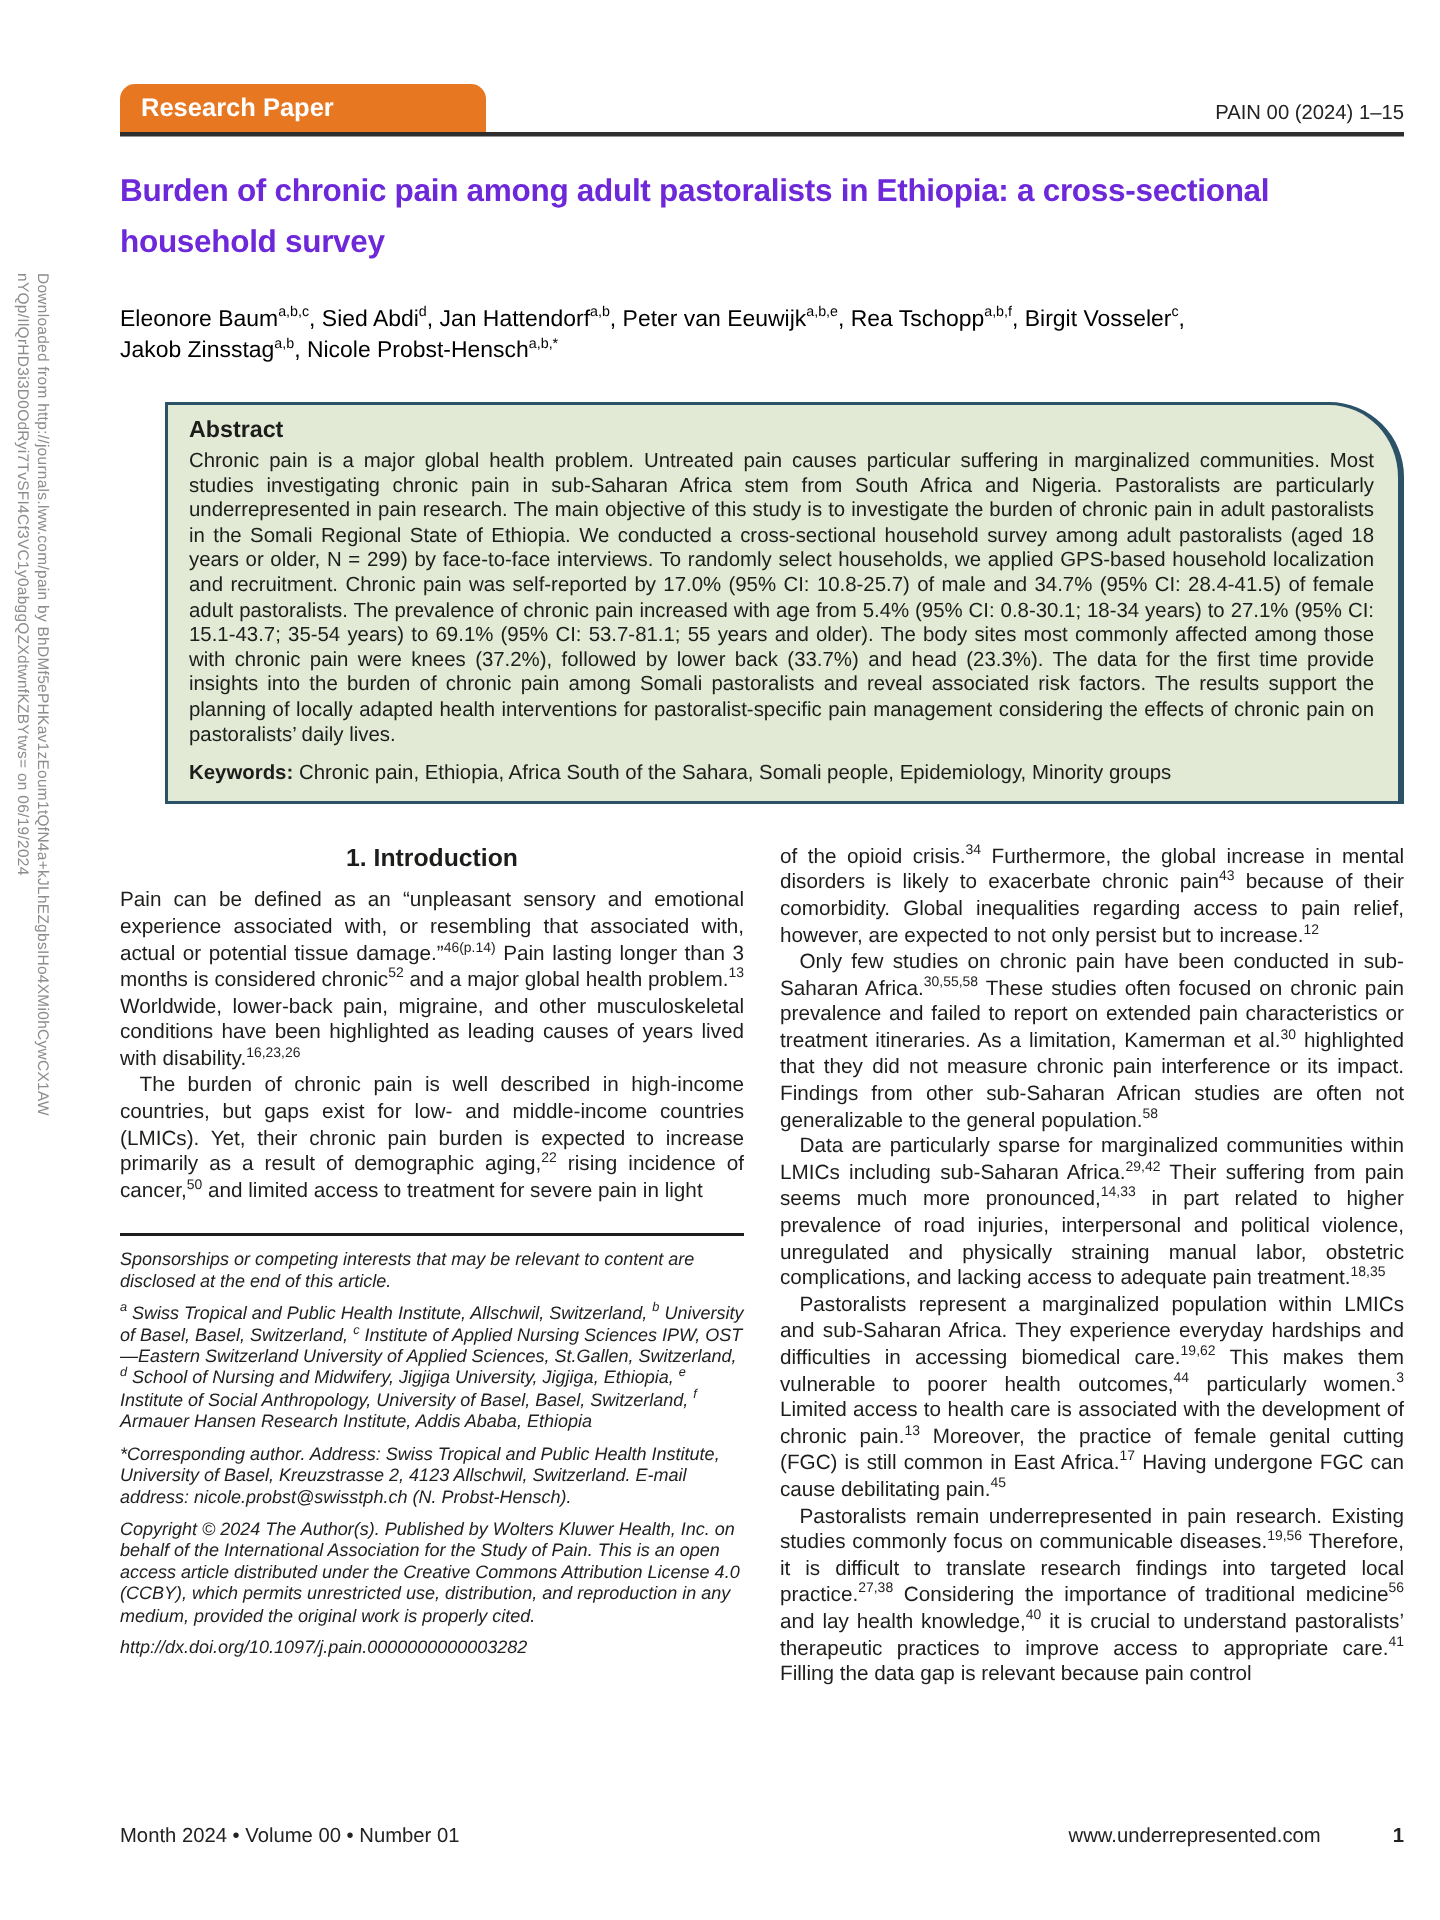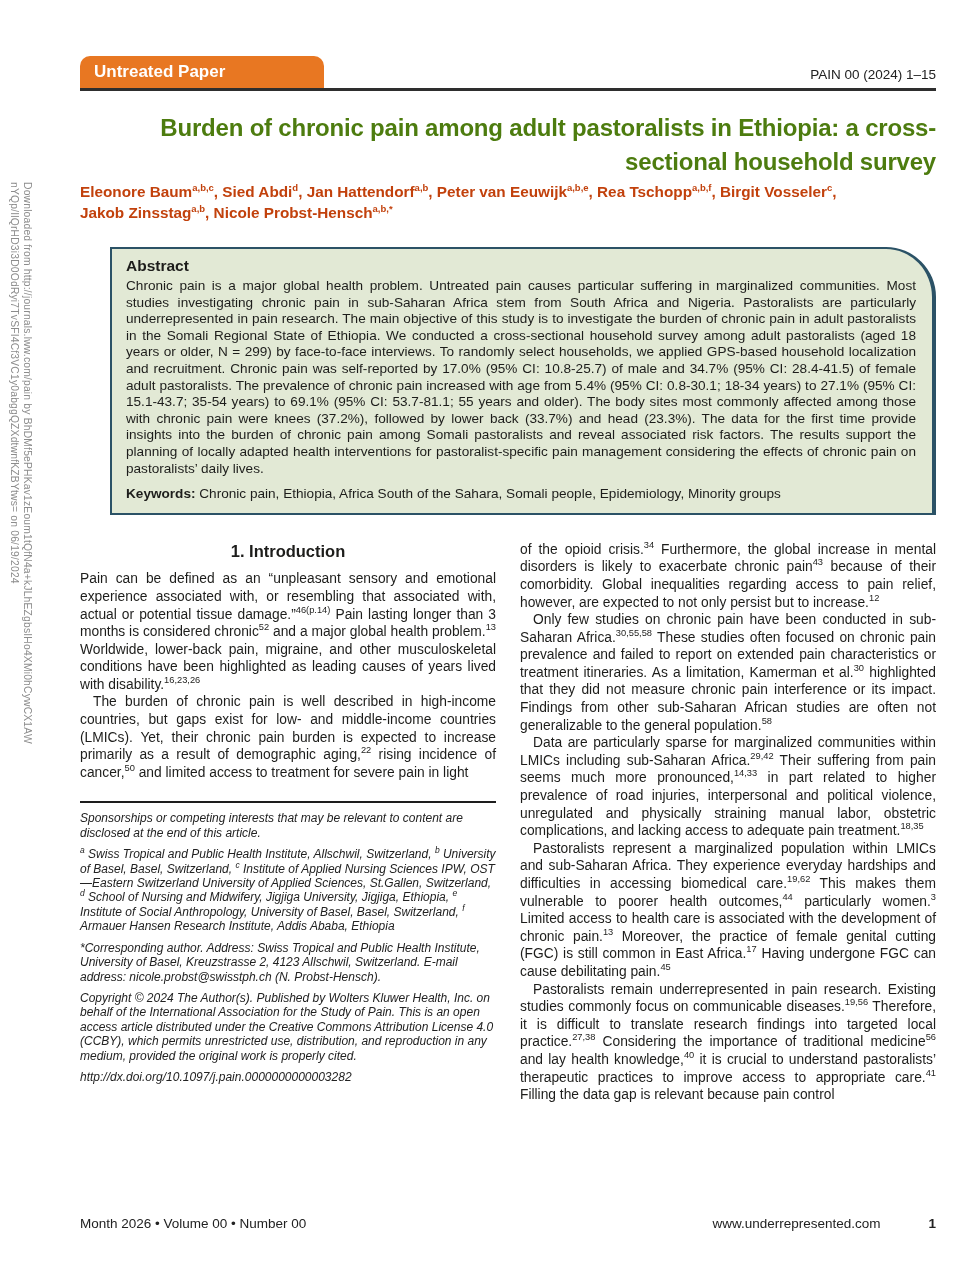--- a/index.html
+++ b/index.html
@@ -32,24 +32,24 @@
     padding:6px 18px 6px 14px;border-radius:10px 10px 0 0;width:244px;
   }
   .citation{font-size:13.5px;padding-bottom:6px;color:#222;}
   .rule{height:3px;background:#2e2e2e;}
   .logo{
     color:var(--logo-red);font-weight:bold;font-size:62px;line-height:1.05;
     letter-spacing:-1px;margin-top:4px;
   }
   .logo .reg{font-size:17px;vertical-align:28px;letter-spacing:0;}
   .title{
-    font-size:24px;line-height:34px;font-weight:bold;color:#4d7c0f;
-    letter-spacing:-0.2px;margin-top:20px;text-align:right;
+    font-size:21px;line-height:34px;font-weight:bold;color:#6d28d9;
+    letter-spacing:-0.2px;margin-top:20px;
   }
-  .authors{font-size:15.3px;line-height:21px;margin-top:2px;color:#c2410c;font-weight:bold;}
+  .authors{font-size:15.3px;line-height:21px;margin-top:23px;color:#000000;}
   .authors sup{font-size:9.5px;line-height:0;}
   .abstract-box{
     margin-top:24px;background:var(--abstract-bg);
     border:2px solid var(--abstract-border);border-right-width:4px;
     border-top-right-radius:50px;
     padding:8px 16px 10px 14px;
     margin-left:30px;
   }
   .abstract-heading{font-size:15.5px;font-weight:bold;margin:0 0 3px 0;}
   .abstract-body{font-size:13.6px;line-height:16.6px;text-align:justify;margin:0;}
@@ -81,21 +81,21 @@
 <body>
 
 <div class="watermark">
   <span>Downloaded from http://journals.lww.com/pain by BhDMf5ePHKav1zEoum1tQfN4a+kJLhEZgbsIHo4XMi0hCywCX1AW</span>
   <span>nYQp/IlQrHD3i3D0OdRyi7TvSFI4Cf3VC1y0abggQZXdtwnfKZBYtws= on 06/19/2024</span>
 </div>
 
 <div class="page">
 
   <div class="header-row">
-    <div class="banner">Untreated Paper</div>
+    <div class="banner">Research Paper</div>
     <div class="citation">PAIN 00 (2024) 1–15</div>
   </div>
   <div class="rule"></div>
 
 
   <h1 class="title" style="margin:20px 0 0 0;">Burden of chronic pain among adult pastoralists in Ethiopia: a cross-sectional household survey</h1>
 
   <div class="authors">
     <div>Eleonore Baum<sup>a,b,c</sup>, Sied Abdi<sup>d</sup>, Jan Hattendorf<sup>a,b</sup>, Peter van Eeuwijk<sup>a,b,e</sup>, Rea Tschopp<sup>a,b,f</sup>, Birgit Vosseler<sup>c</sup>,</div>
     <div>Jakob Zinsstag<sup>a,b</sup>, Nicole Probst-Hensch<sup>a,b,*</sup></div>
@@ -128,18 +128,18 @@
       <p class="indent">Only few studies on chronic pain have been conducted in sub-Saharan Africa.<sup>30,55,58</sup> These studies often focused on chronic pain prevalence and failed to report on extended pain characteristics or treatment itineraries. As a limitation, Kamerman et al.<sup>30</sup> highlighted that they did not measure chronic pain interference or its impact. Findings from other sub-Saharan African studies are often not generalizable to the general population.<sup>58</sup></p>
       <p class="indent">Data are particularly sparse for marginalized communities within LMICs including sub-Saharan Africa.<sup>29,42</sup> Their suffering from pain seems much more pronounced,<sup>14,33</sup> in part related to higher prevalence of road injuries, interpersonal and political violence, unregulated and physically straining manual labor, obstetric complications, and lacking access to adequate pain treatment.<sup>18,35</sup></p>
       <p class="indent">Pastoralists represent a marginalized population within LMICs and sub-Saharan Africa. They experience everyday hardships and difficulties in accessing biomedical care.<sup>19,62</sup> This makes them vulnerable to poorer health outcomes,<sup>44</sup> particularly women.<sup>3</sup> Limited access to health care is associated with the development of chronic pain.<sup>13</sup> Moreover, the practice of female genital cutting (FGC) is still common in East Africa.<sup>17</sup> Having undergone FGC can cause debilitating pain.<sup>45</sup></p>
       <p class="indent">Pastoralists remain underrepresented in pain research. Existing studies commonly focus on communicable diseases.<sup>19,56</sup> Therefore, it is difficult to translate research findings into targeted local practice.<sup>27,38</sup> Considering the importance of traditional medicine<sup>56</sup> and lay health knowledge,<sup>40</sup> it is crucial to understand pastoralists’ therapeutic practices to improve access to appropriate care.<sup>41</sup> Filling the data gap is relevant because pain control</p>
     </div>
 
   </div>
 </div>
 
 <div class="footer">
-  <div>Month 2026 • Volume 00 • Number 00</div>
+  <div>Month 2024 • Volume 00 • Number 01</div>
   <div class="footer-right">
     <a href="#" class="plain">www.underrepresented.com</a>
     <span class="footer-page">1</span>
   </div>
 </div>
 
 </body></html>

